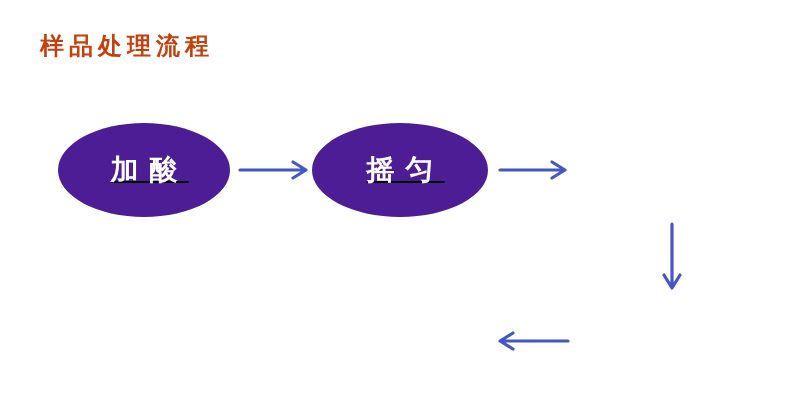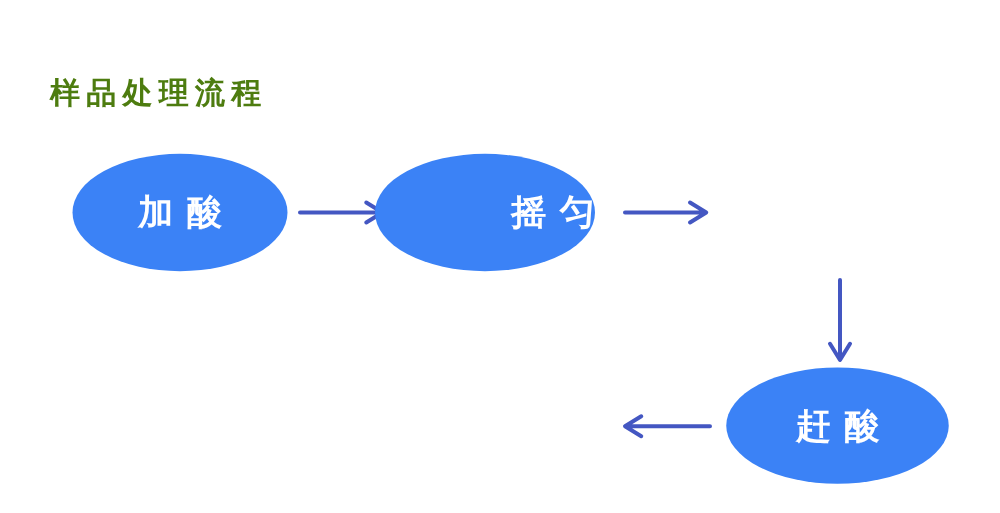--- a/index.html
+++ b/index.html
@@ -14,43 +14,43 @@
     height: 410px;
     background: #ffffff;
     overflow: hidden;
   }
   .diagram-title {
     position: absolute;
     left: 40px;
     top: 30px;
     font-size: 24px;
     font-weight: 700;
-    color: #4d7c0f;
+    color: #c2410c;
     letter-spacing: 5px;
     white-space: nowrap;
-    margin-top: 28px;
   }
   .node {
     position: absolute;
-    background: #3b82f6;
+    background: #4c1d95;
     border-radius: 50%;
     display: flex;
     align-items: center;
     justify-content: center;
+    text-decoration: underline;
   }
   .node-label {
     color: #ffffff;
     font-size: 28px;
     font-weight: 700;
     letter-spacing: 11px;
     margin-right: -11px; 
     white-space: nowrap;
   }
   .node-add-acid   { left: 58px;  top: 123px; width: 172px; height: 94px; }
-  .node-shake      { left: 300px; top: 123px; width: 176px; height: 94px; justify-content: flex-end; }
+  .node-shake      { left: 312px; top: 123px; width: 176px; height: 94px; }
   .node-digest     { left: 582px; top: 124px; width: 178px; height: 94px; }
   .node-drive-acid { left: 581px; top: 294px; width: 178px; height: 93px; }
   .node-fix-volume { left: 314px; top: 295px; width: 176px; height: 93px; }
   .arrow-layer {
     position: absolute;
     left: 0;
     top: 0;
     width: 800px;
     height: 410px;
     pointer-events: none;
@@ -79,18 +79,15 @@
 
   <div class="node node-add-acid">
     <span class="node-label">加酸</span>
   </div>
 
   <div class="node node-shake">
     <span class="node-label">摇匀</span>
   </div>
 
 
-  <div class="node node-drive-acid">
-    <span class="node-label">赶酸</span>
-  </div>
 
 
 </div>
 
 </body></html>

